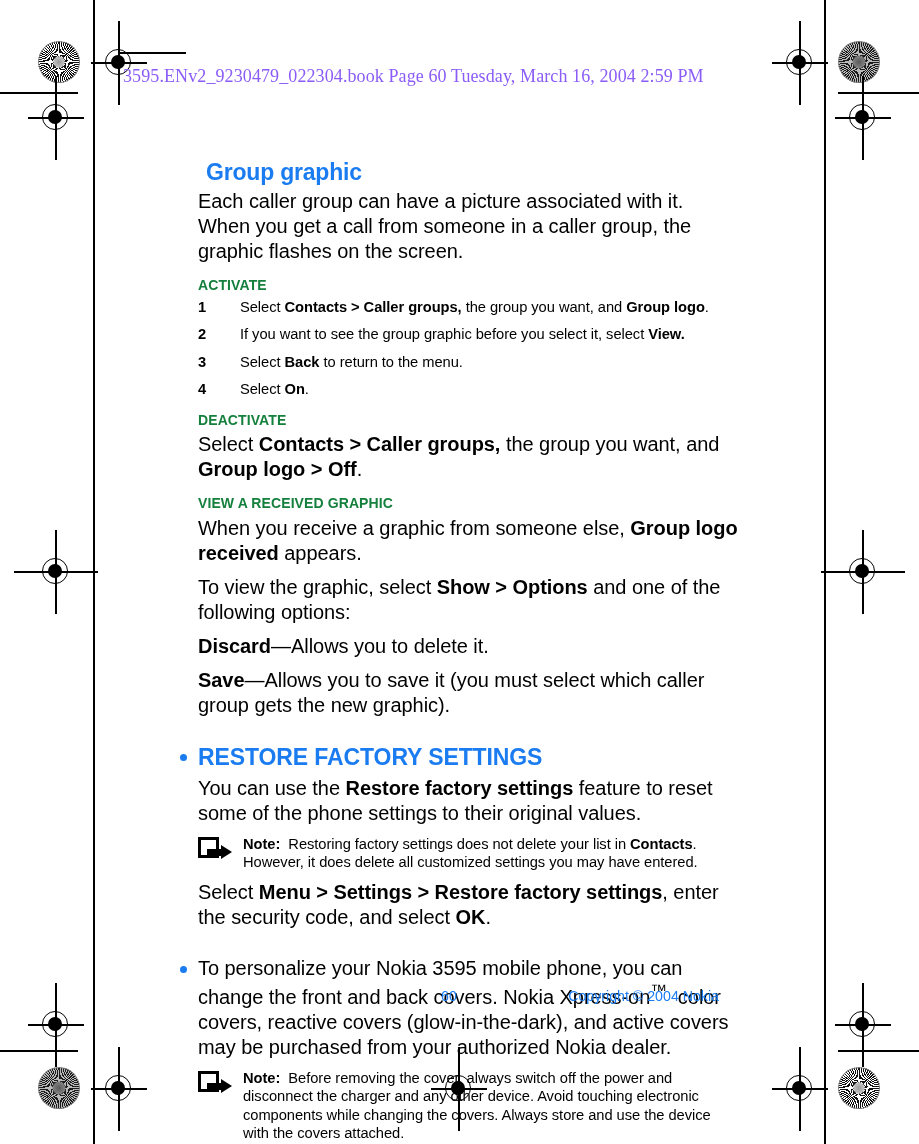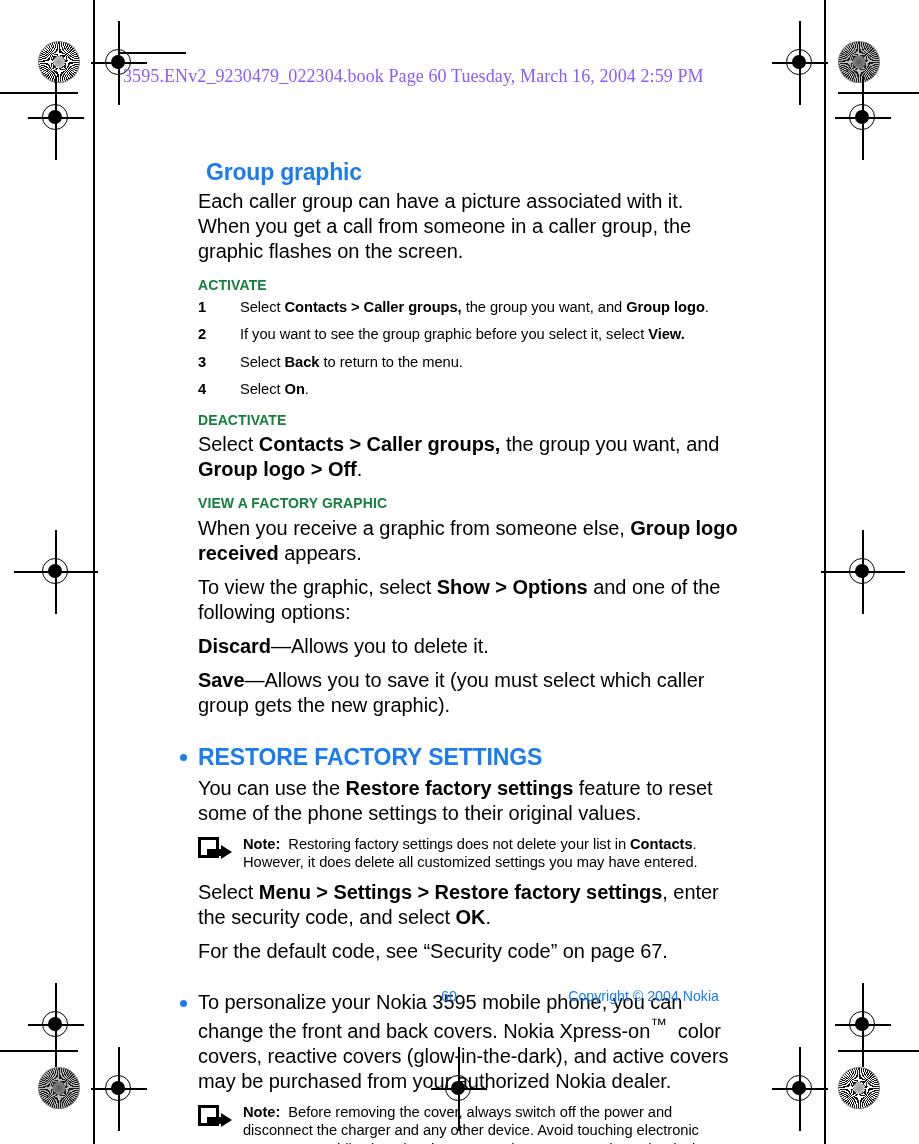--- a/index.html
+++ b/index.html
@@ -350,21 +350,21 @@
     <span>Select <b>Back</b> to return to the menu.</span>
   </div>
   <div class="step">
     <span class="num">4</span>
     <span>Select <b>On</b>.</span>
   </div>
 
   <h2 class="sub-head">DEACTIVATE</h2>
   <p class="body-text">Select <b>Contacts &gt; Caller groups,</b> the group you want, and <b>Group logo &gt; Off</b>.</p>
 
-  <h2 class="sub-head">VIEW A FACTORY GRAPHIC</h2>
+  <h2 class="sub-head">VIEW A RECEIVED GRAPHIC</h2>
   <p class="body-text">When you receive a graphic from someone else, <b>Group logo received</b> appears.</p>
   <p class="body-text">To view the graphic, select <b>Show &gt; Options</b> and one of the following options:</p>
   <p class="body-text"><b>Discard</b>—Allows you to delete it.</p>
   <p class="body-text"><b>Save</b>—Allows you to save it (you must select which caller group gets the new graphic).</p>
 
   <h2 class="section-head">
     <span class="bullet"></span>
     <span>RESTORE FACTORY SETTINGS</span>
   </h2>
   <p class="body-text">You can use the <b>Restore factory settings</b> feature to reset some of the phone settings to their original values.</p>
@@ -372,21 +372,20 @@
   <div class="note-block">
     <span class="note-icon">
       <span class="sq"></span>
       <span class="arrow-stem"></span>
       <span class="arrow-head"></span>
     </span>
     <p><b>Note:</b>&nbsp; Restoring factory settings does not delete your list in <b>Contacts</b>. However, it does delete all customized settings you may have entered.</p>
   </div>
 
   <p class="body-text">Select <b>Menu &gt; Settings &gt; Restore factory settings</b>, enter the security code, and select <b>OK</b>.</p>
-  <p class="body-text">For the default code, see “Security code” on page 67.</p>
 
   <h2 class="section-head">
     <span class="bullet"></span>
   </h2>
   <p class="body-text">To personalize your Nokia 3595 mobile phone, you can change the front and back covers. Nokia Xpress-on<sup>™</sup>&nbsp; color covers, reactive covers (glow-in-the-dark), and active covers may be purchased from your authorized Nokia dealer.</p>
 
   <div class="note-block">
     <span class="note-icon">
       <span class="sq"></span>
       <span class="arrow-stem"></span>

